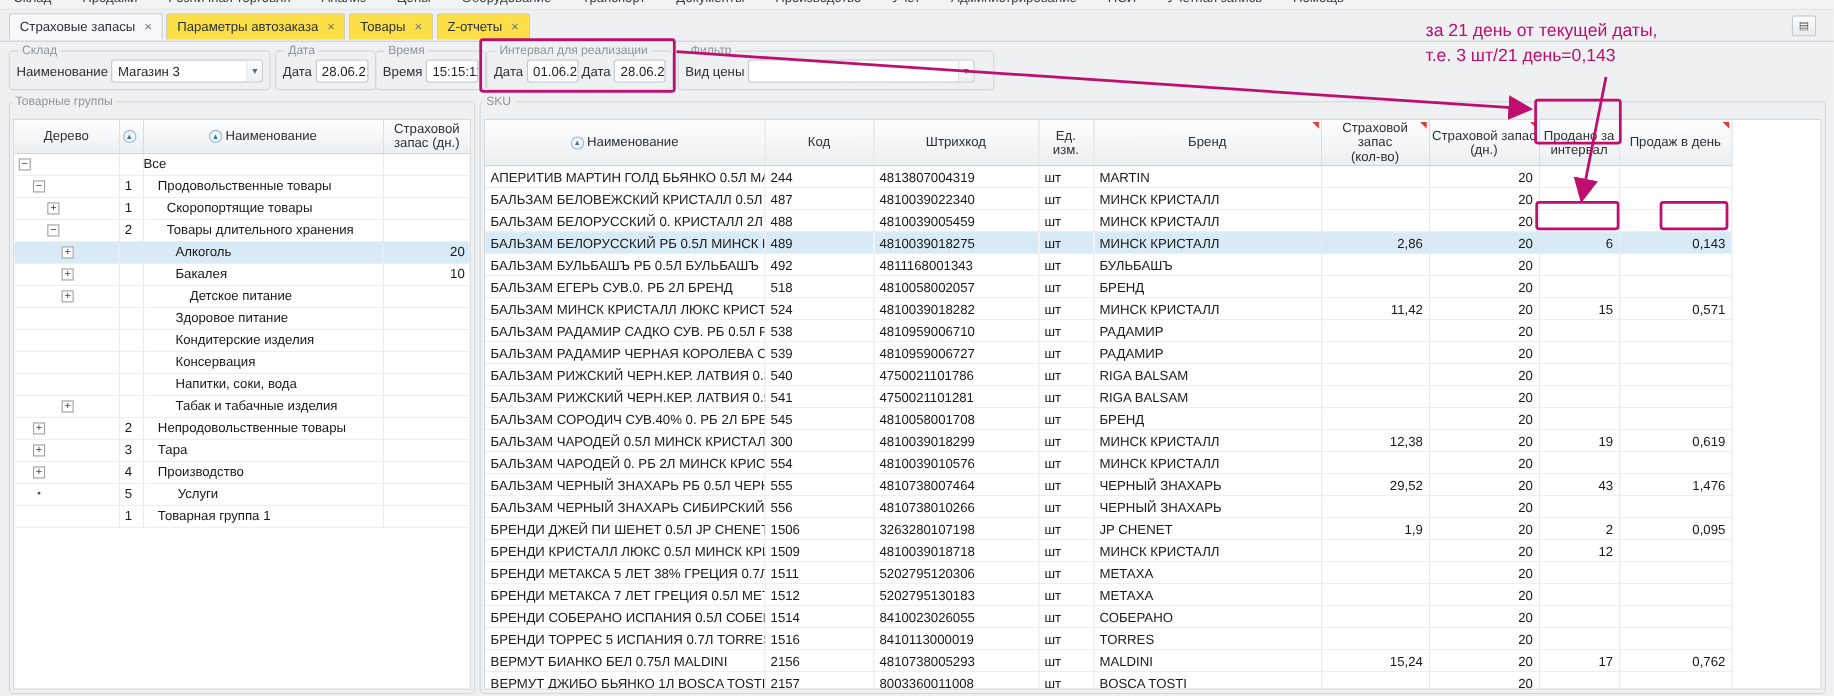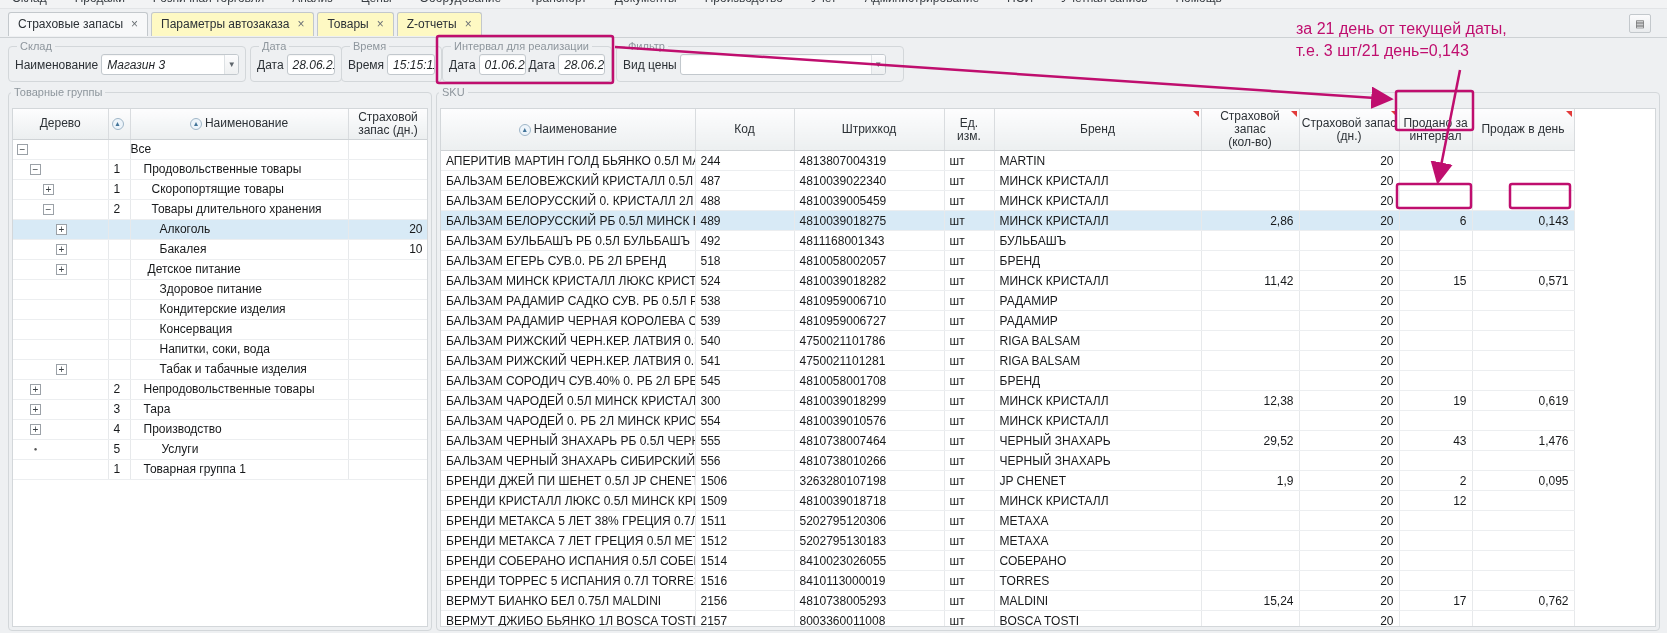--- a/index.html
+++ b/index.html
@@ -10,31 +10,31 @@
     font-family:"Liberation Sans","DejaVu Sans",sans-serif;font-size:12px;
   }
 
   
   .menubar{position:absolute;top:0;left:0;width:100%;height:9px;background:#f2f3f4;border-bottom:1px solid #e2e4e6;overflow:hidden;}
   .menubar-inner{display:flex;gap:28px;padding:0 12px;margin-top:-12px;line-height:20px;color:#3a3f44;white-space:nowrap;font-size:12px;}
 
   
   .tabbar{position:absolute;top:10px;left:0;width:100%;height:28px;border-bottom:1px solid #cdd1d4;display:flex;align-items:center;padding-left:8px;background:#eef0f2;}
   .tabs{display:flex;align-items:flex-end;}
-  .tab{height:24px;display:flex;align-items:center;padding:0 9px;margin-right:3px;border:1px solid #c3c8cc;border-bottom:none;border-radius:3px 3px 0 0;background:#fef9c3;color:#2c3136;}
+  .tab{height:24px;display:flex;align-items:center;padding:0 9px;margin-right:3px;border:1px solid #c3c8cc;border-bottom:none;border-radius:3px 3px 0 0;background:#fde047;color:#2c3136;}
   .tab.active{background:#f7f8f9;}
   .tab .close{margin-left:8px;color:#6b7075;font-size:12px;}
   .tab-tool{position:absolute;right:16px;bottom:4px;width:22px;height:19px;border:1px solid #c3c8cc;border-radius:2px;background:linear-gradient(#fbfbfc,#e9ebed);font-size:10px;color:#555;padding:0;line-height:1;}
 
   
   fieldset.gb{position:absolute;border:1px solid #d3d7da;border-radius:4px;padding:1px 6px 4px;background:transparent;margin:0;}
   fieldset.gb legend{font-size:11px;color:#8e969d;padding:0 3px;margin-left:2px;}
   .field{display:flex;align-items:center;gap:3px;margin-top:1px;}
   .field label{color:#2c3136;white-space:nowrap;}
-  .inp{height:21px;border:1px solid #c2c8cd;border-radius:3px;background:#fff;display:flex;align-items:center;padding-left:5px;overflow:hidden;box-shadow:inset 0 1px 1px rgba(0,0,0,.04);font-style:italic;}
+  .inp{height:21px;border:1px solid #c2c8cd;border-radius:3px;background:#fff;display:flex;align-items:center;padding-left:5px;overflow:hidden;box-shadow:inset 0 1px 1px rgba(0,0,0,.04);}
   .inp .inp-text{flex:1;white-space:nowrap;}
   .inp .combo-btn{width:14px;align-self:stretch;display:flex;align-items:center;justify-content:center;color:#5f666c;font-size:8px;border-left:1px solid #dde1e4;background:linear-gradient(#fcfcfd,#eef0f1);}
 
   
   fieldset.panel{padding:0;}
   .twrap{position:absolute;top:10px;left:3px;right:3px;bottom:3px;background:#fff;border:1px solid #d3d7da;overflow:hidden;}
   table.grid{border-collapse:collapse;table-layout:fixed;}
   table.grid th{position:relative;font-weight:normal;background:linear-gradient(#fdfdfe,#eceff0);border-right:1px solid #d9dcdf;border-bottom:1px solid #cfd3d6;height:30px;padding:1px 2px;font-size:12px;color:#2c3136;}
   .th-flex{display:flex;align-items:center;justify-content:center;gap:3px;white-space:pre-line;line-height:13px;text-align:center;}
   th.red::after{content:"";position:absolute;top:2px;right:2px;width:0;height:0;border-style:solid;border-width:0 6px 6px 0;border-color:transparent #e23b3b transparent transparent;}
@@ -210,21 +210,21 @@
           </tr>
           <tr>
             <td class="tree-cell"><span class="exp plus" style="margin-left: 41px;">+</span></td>
             <td></td>
             <td style="padding-left: 29px;">Бакалея</td>
             <td class="r">10</td>
           </tr>
           <tr>
             <td class="tree-cell"><span class="exp plus" style="margin-left: 41px;">+</span></td>
             <td></td>
-            <td style="padding-left: 17px;">Детское питание</td>
+            <td style="padding-left: 42px;">Детское питание</td>
             <td class="r"></td>
           </tr>
           <tr>
             <td class="tree-cell"></td>
             <td></td>
             <td style="padding-left: 29px;">Здоровое питание</td>
             <td class="r"></td>
           </tr>
           <tr>
             <td class="tree-cell"></td>

